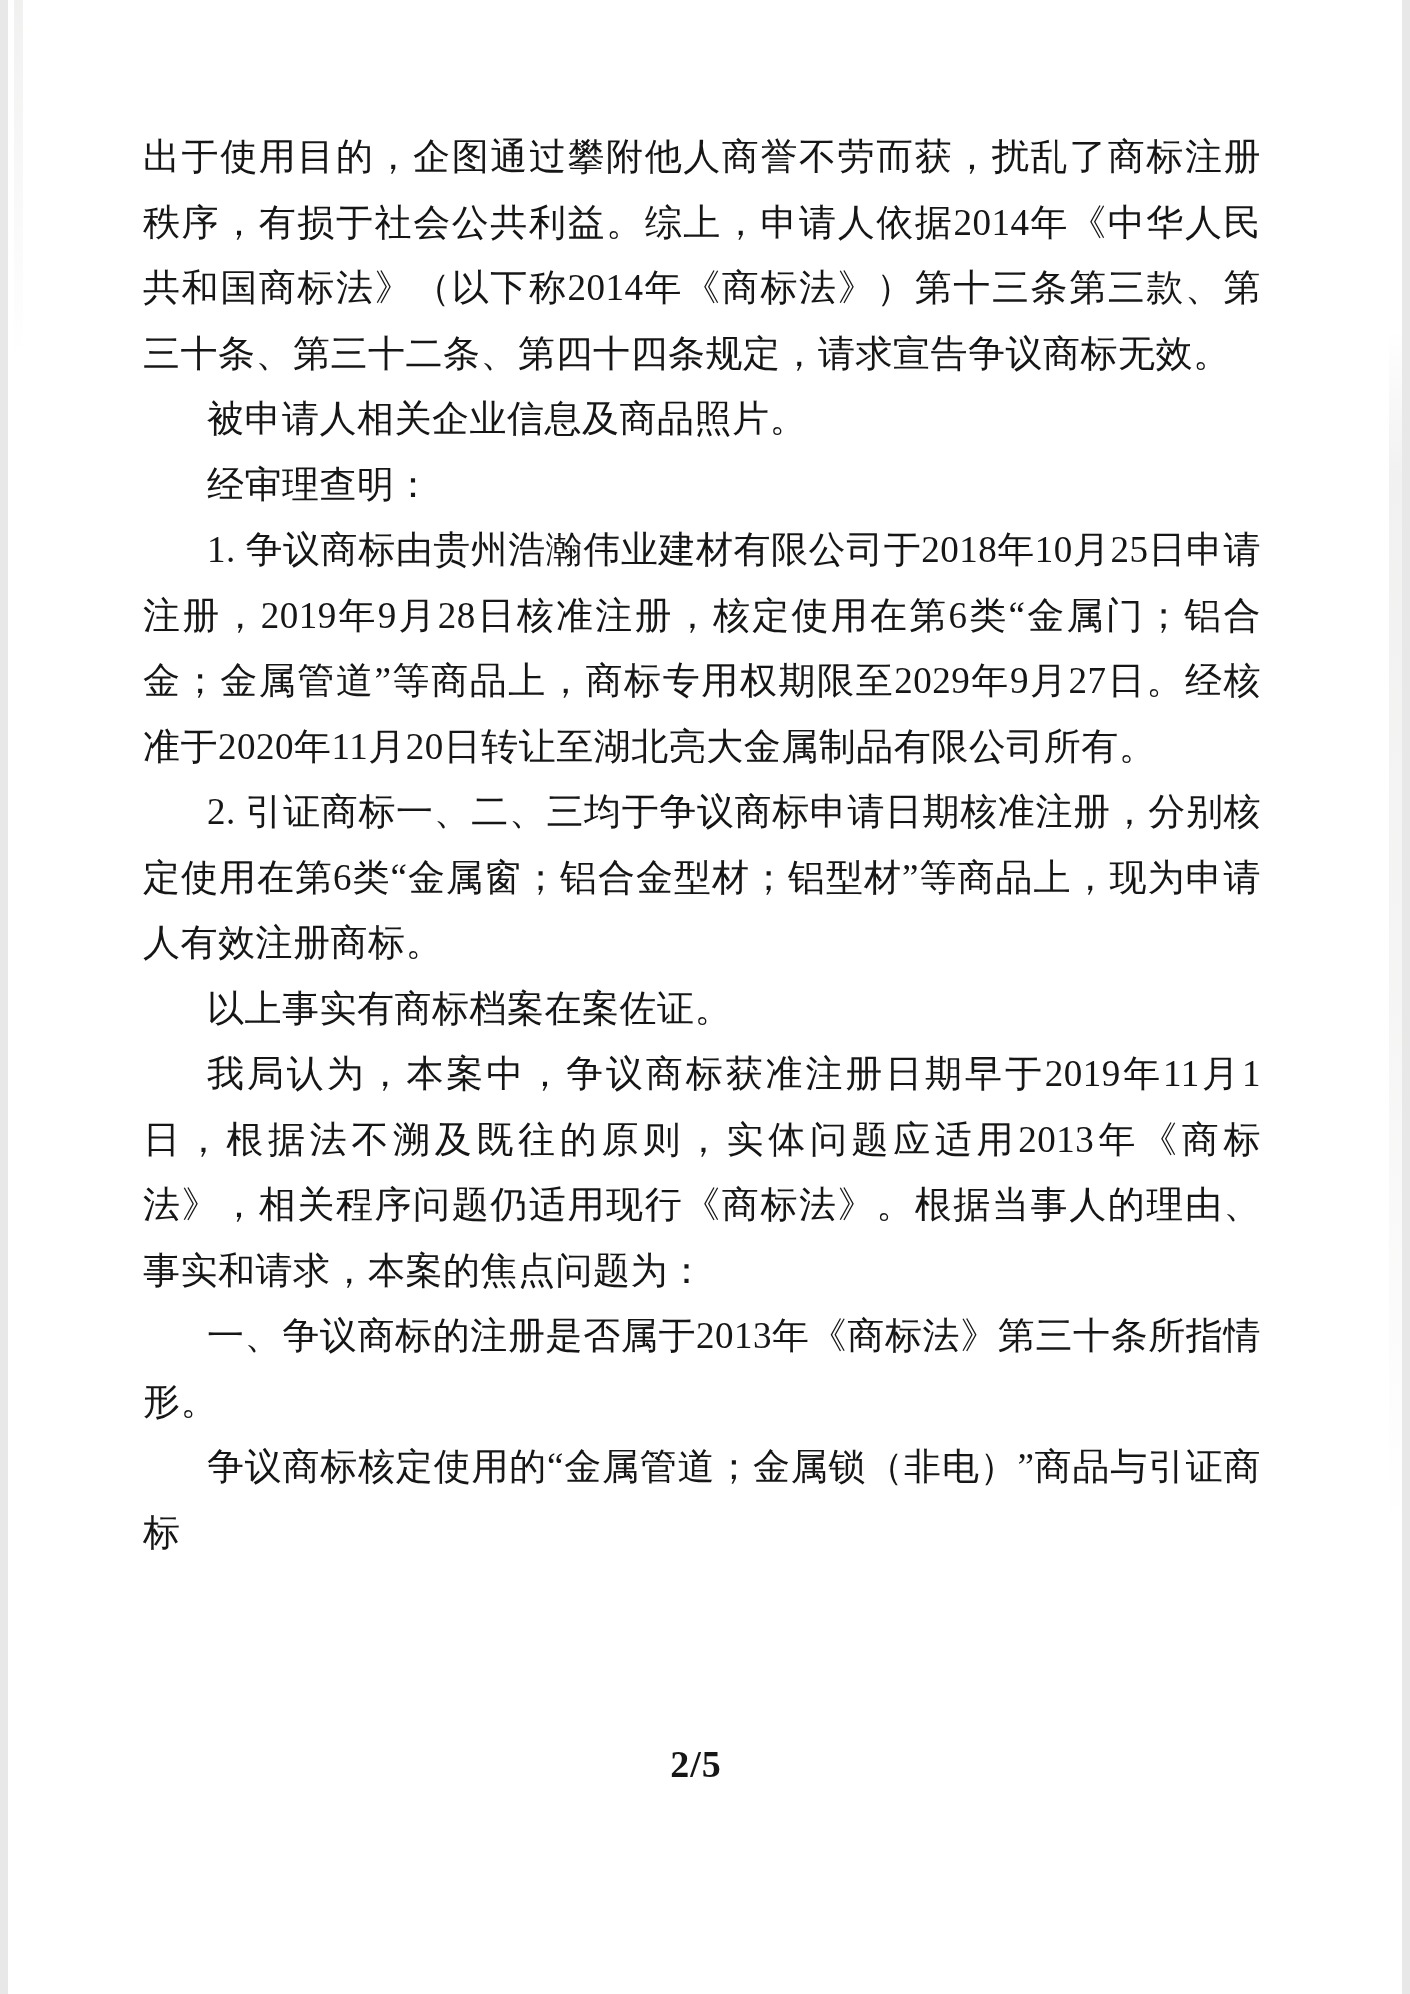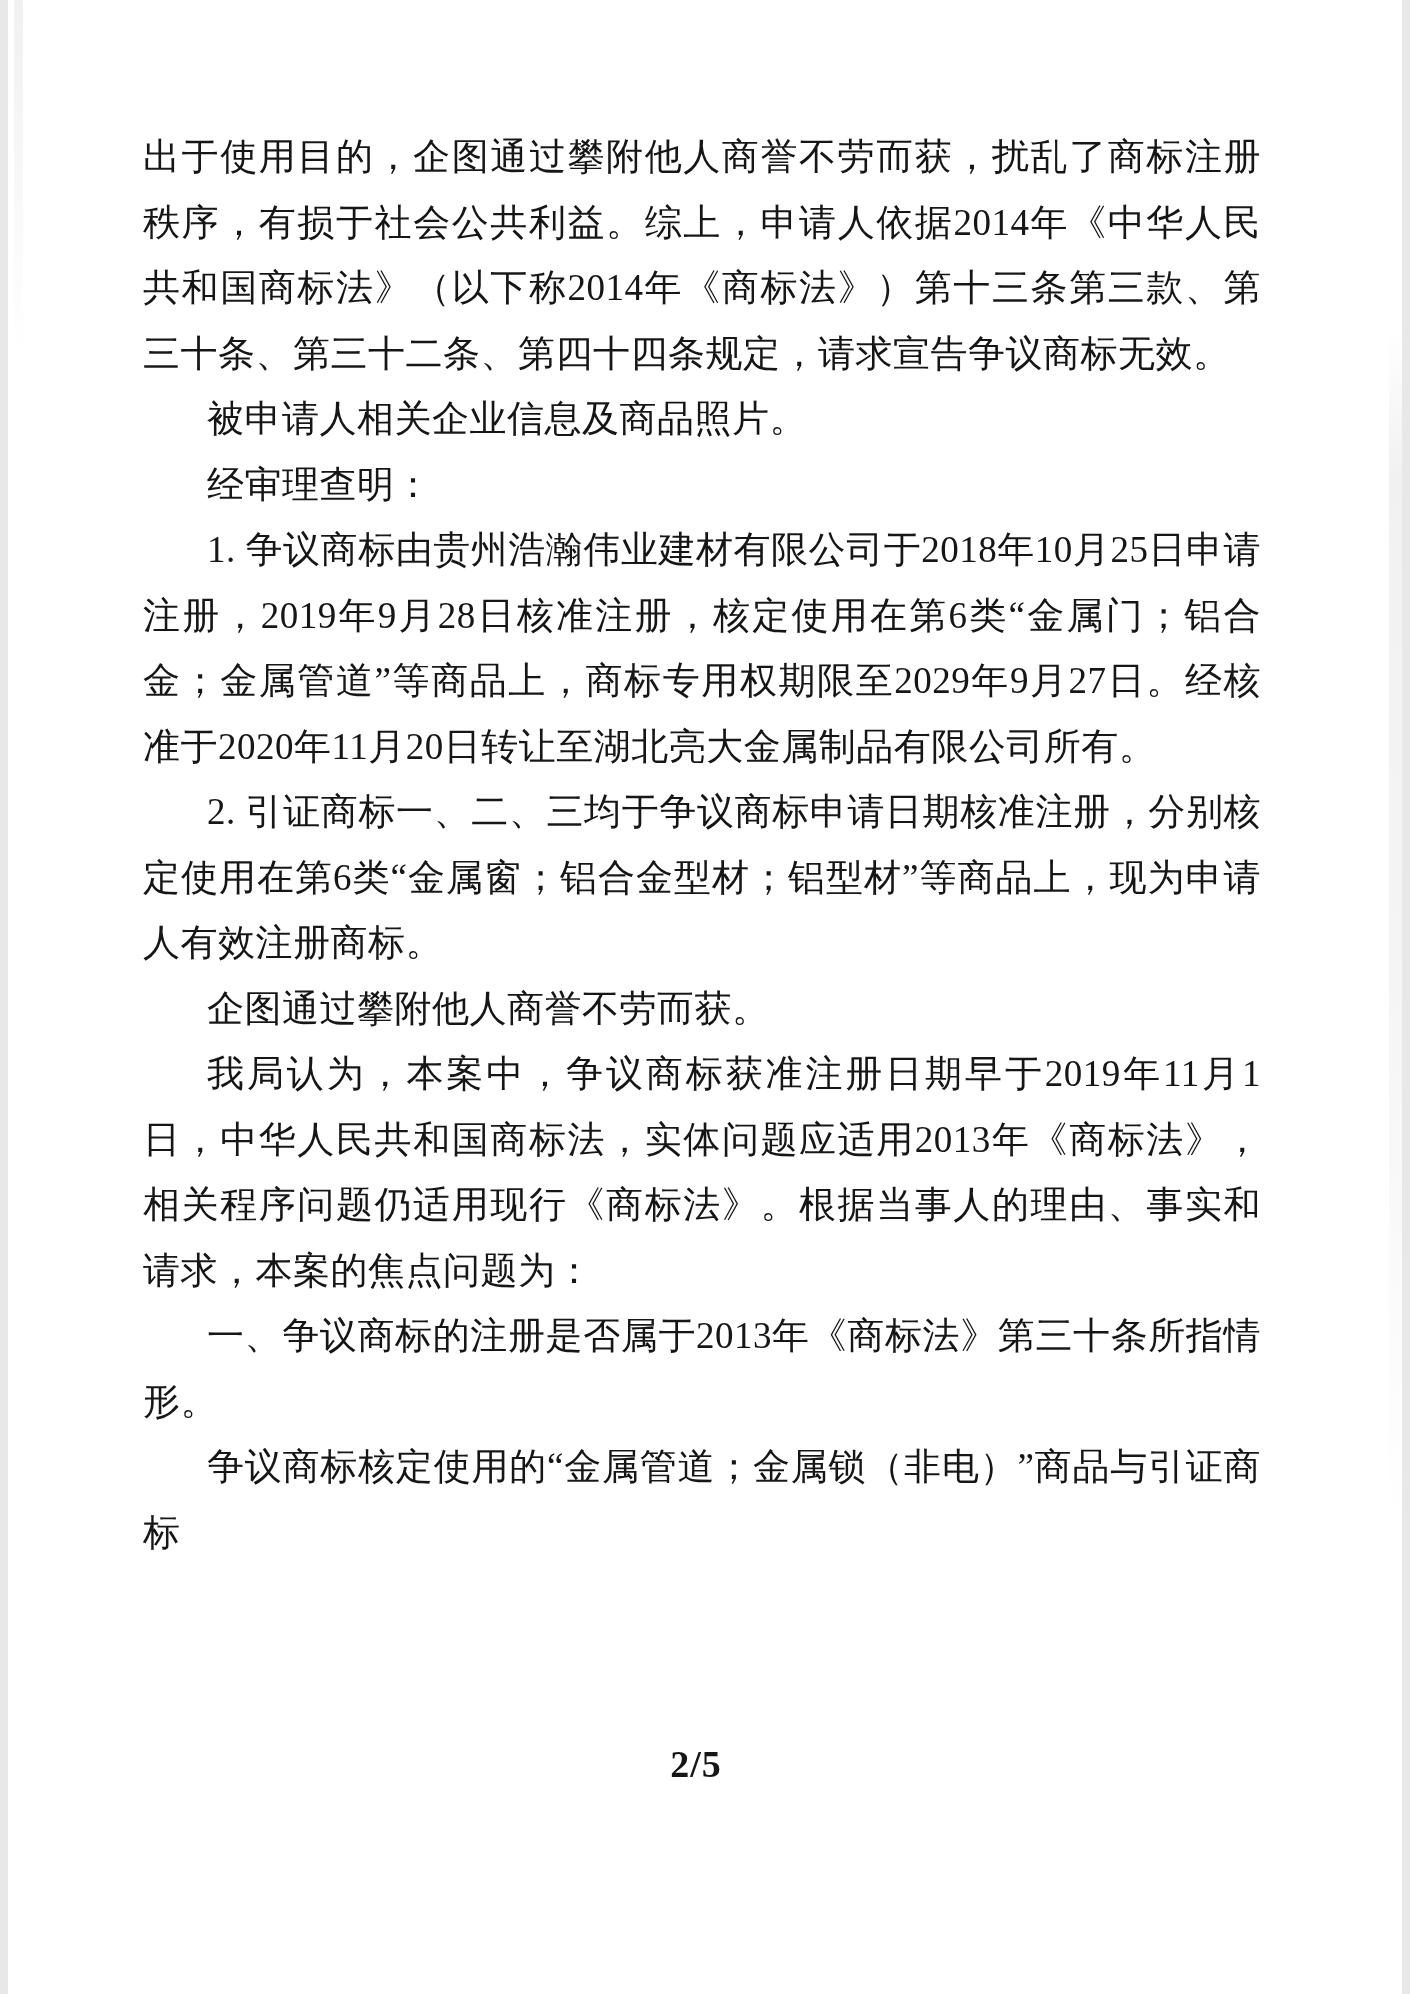--- a/index.html
+++ b/index.html
@@ -78,20 +78,20 @@
 <div class="page">
   <div class="edge-left"></div>
   <div class="edge-right"></div>
 
   <div class="content">
       <p class="para">出于使用目的，企图通过攀附他人商誉不劳而获，扰乱了商标注册秩序，有损于社会公共利益。综上，申请人依据2014年《中华人民共和国商标法》（以下称2014年《商标法》）第十三条第三款、第三十条、第三十二条、第四十四条规定，请求宣告争议商标无效。</p>
       <p class="para indent">被申请人相关企业信息及商品照片。</p>
       <p class="para indent">经审理查明：</p>
       <p class="para indent">1. 争议商标由贵州浩瀚伟业建材有限公司于2018年10月25日申请注册，2019年9月28日核准注册，核定使用在第6类“金属门；铝合金；金属管道”等商品上，商标专用权期限至2029年9月27日。经核准于2020年11月20日转让至湖北亮大金属制品有限公司所有。</p>
       <p class="para indent">2. 引证商标一、二、三均于争议商标申请日期核准注册，分别核定使用在第6类“金属窗；铝合金型材；铝型材”等商品上，现为申请人有效注册商标。</p>
-      <p class="para indent">企图通过攀附他人商誉不劳而获。</p>
-      <p class="para indent">我局认为，本案中，争议商标获准注册日期早于2019年11月1日，中华人民共和国商标法，实体问题应适用2013年《商标法》，相关程序问题仍适用现行《商标法》。根据当事人的理由、事实和请求，本案的焦点问题为：</p>
+      <p class="para indent">以上事实有商标档案在案佐证。</p>
+      <p class="para indent">我局认为，本案中，争议商标获准注册日期早于2019年11月1日，根据法不溯及既往的原则，实体问题应适用2013年《商标法》，相关程序问题仍适用现行《商标法》。根据当事人的理由、事实和请求，本案的焦点问题为：</p>
       <p class="para indent">一、争议商标的注册是否属于2013年《商标法》第三十条所指情形。</p>
       <p class="para indent">争议商标核定使用的“金属管道；金属锁（非电）”商品与引证商标</p>
     </div>
 
   <div class="page-number">2/5</div>
 </div>
 
 </body></html>

